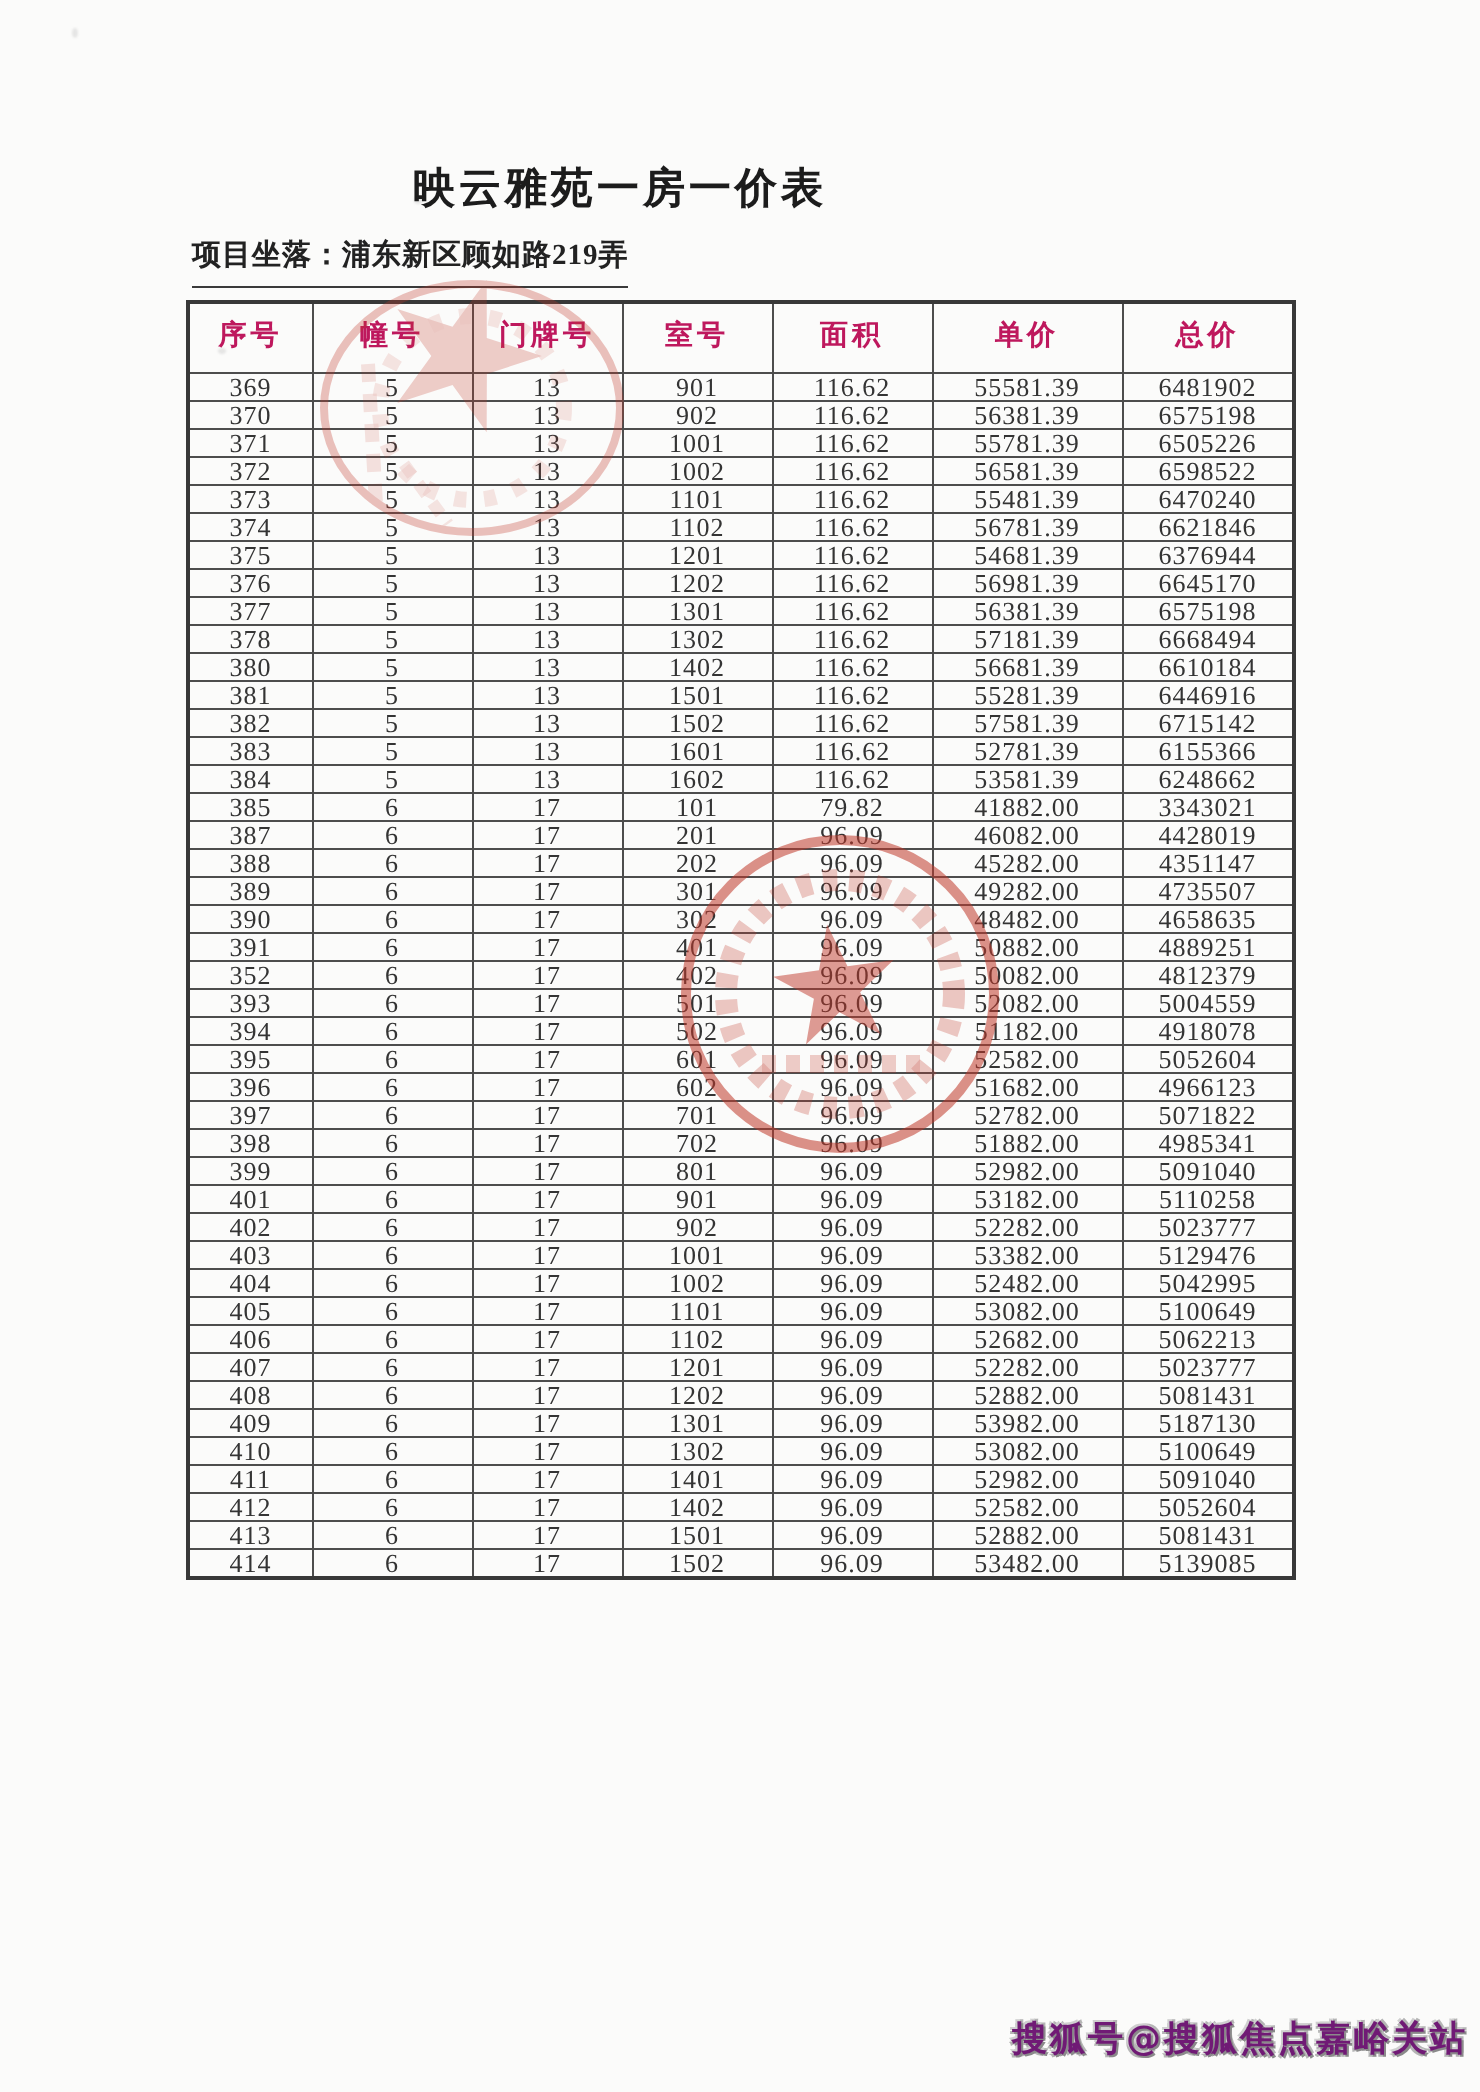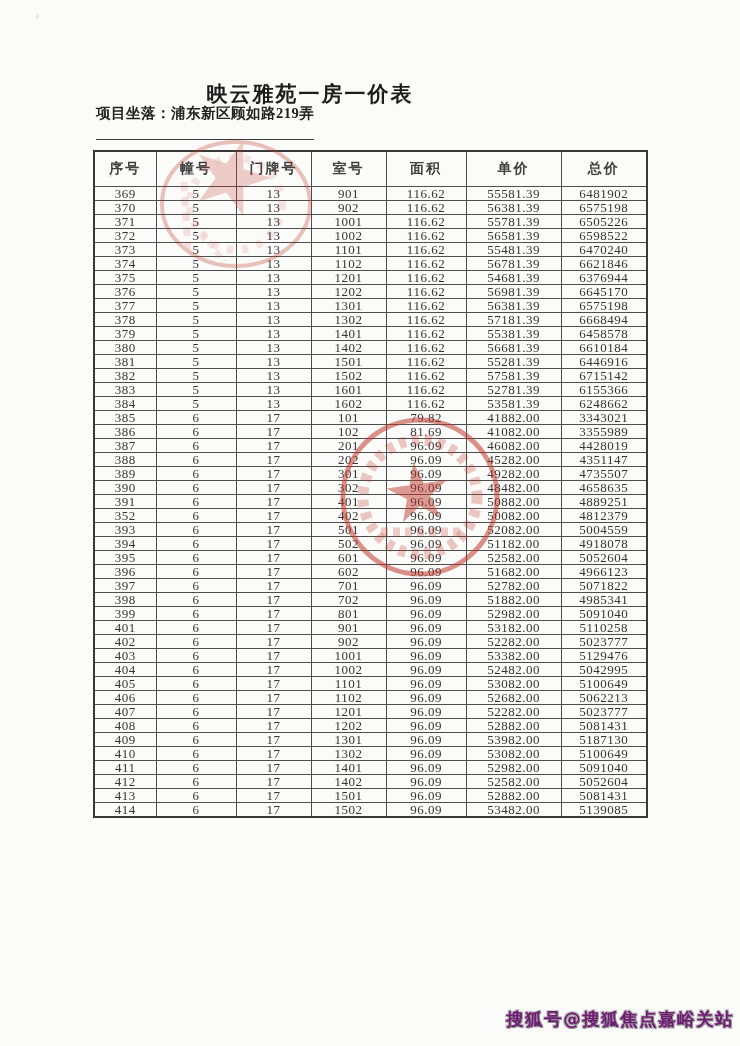--- a/index.html
+++ b/index.html
@@ -8,39 +8,39 @@
     background:#fbfbfa;
     font-family:"Liberation Serif","DejaVu Serif",serif;
     color:#2f2f2f;
   }
   .page-title{
     position:absolute;top:80px;left:0;width:620px;
     text-align:center;font-size:21px;font-weight:bold;
     letter-spacing:2px;color:#1c1c1c;
   }
   .location-line{
-    position:absolute;top:104px;left:96px;
+    position:absolute;top:118px;left:96px;
     font-size:14.5px;font-weight:bold;color:#222;
-    border-bottom:1.5px solid #3a3a3a;padding-bottom:16px;
+    border-bottom:1.5px solid #3a3a3a;padding-bottom:6px;
     letter-spacing:0.5px;
     text-align:right;
   }
   table.price-table{
     position:absolute;top:150px;left:93px;width:553px;
     border-collapse:collapse;table-layout:fixed;
     font-size:13px;color:#343434;
   }
   .price-table th,.price-table td{
     border:1px solid #4d4d4d;text-align:center;vertical-align:middle;
     padding:0;line-height:1;overflow:hidden;white-space:nowrap;
     letter-spacing:0.5px;
   }
   .price-table{border:2px solid #383838;}
   .price-table thead tr{height:35px;}
-  .price-table th{font-size:14px;font-weight:bold;color:#404040;letter-spacing:2px;}
+  .price-table th{font-size:14px;font-weight:bold;color:#be185d;letter-spacing:2px;}
   .price-table tbody tr{height:14px;}
   .c-seq{width:62px;} .c-bld{width:80px;} .c-door{width:75px;}
   .c-room{width:75px;} .c-area{width:80px;} .c-unit{width:95px;} .c-total{width:86px;}
   svg.stamp{position:absolute;pointer-events:none;}
   .stamp-top{left:128px;top:112px;opacity:0.30;}
   .stamp-main{left:333px;top:410px;opacity:0.55;}
   .watermark{
     position:absolute;top:1007px;right:6px;
     font-family:"DejaVu Sans","Liberation Sans",sans-serif;
     font-weight:bold;font-size:17.5px;letter-spacing:1.5px;
@@ -166,29 +166,20 @@
       <tr>
     <td>378</td>
     <td>5</td>
     <td>13</td>
     <td>1302</td>
     <td>116.62</td>
     <td>57181.39</td>
     <td>6668494</td>
   </tr>
       <tr>
-    <td>379</td>
-    <td>5</td>
-    <td>13</td>
-    <td>1401</td>
-    <td>116.62</td>
-    <td>55381.39</td>
-    <td>6458578</td>
-  </tr>
-      <tr>
     <td>380</td>
     <td>5</td>
     <td>13</td>
     <td>1402</td>
     <td>116.62</td>
     <td>56681.39</td>
     <td>6610184</td>
   </tr>
       <tr>
     <td>381</td>
@@ -227,29 +218,20 @@
     <td>6248662</td>
   </tr>
       <tr>
     <td>385</td>
     <td>6</td>
     <td>17</td>
     <td>101</td>
     <td>79.82</td>
     <td>41882.00</td>
     <td>3343021</td>
-  </tr>
-      <tr>
-    <td>386</td>
-    <td>6</td>
-    <td>17</td>
-    <td>102</td>
-    <td>81.69</td>
-    <td>41082.00</td>
-    <td>3355989</td>
   </tr>
       <tr>
     <td>387</td>
     <td>6</td>
     <td>17</td>
     <td>201</td>
     <td>96.09</td>
     <td>46082.00</td>
     <td>4428019</td>
   </tr>

